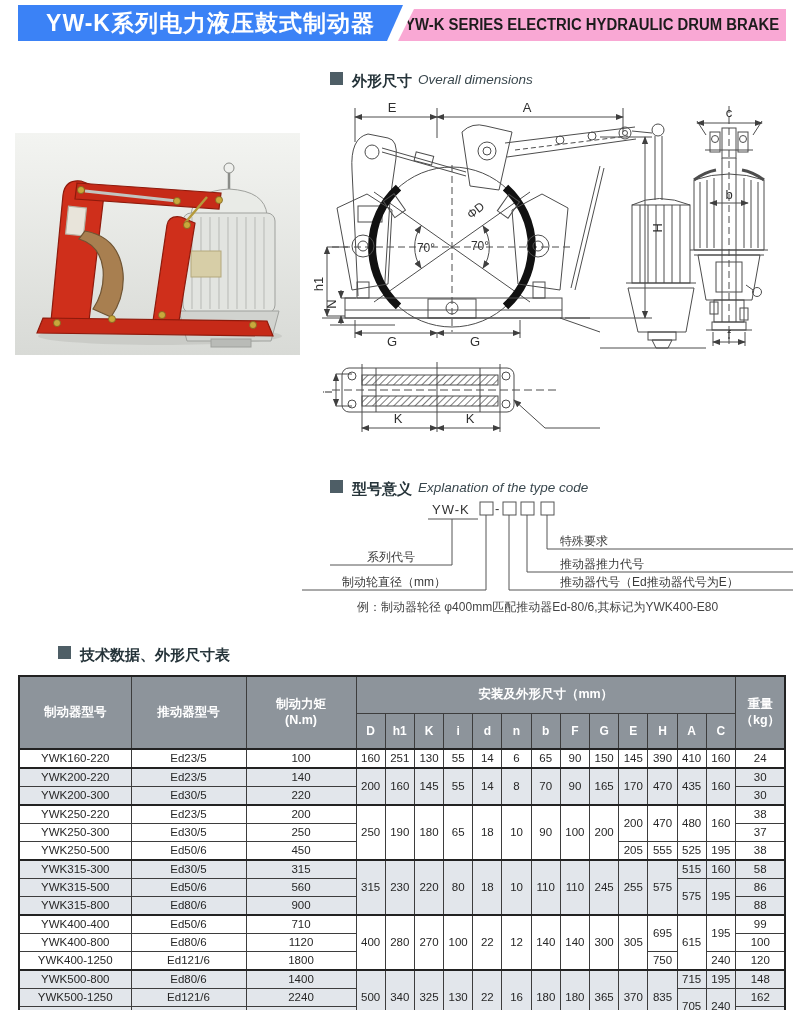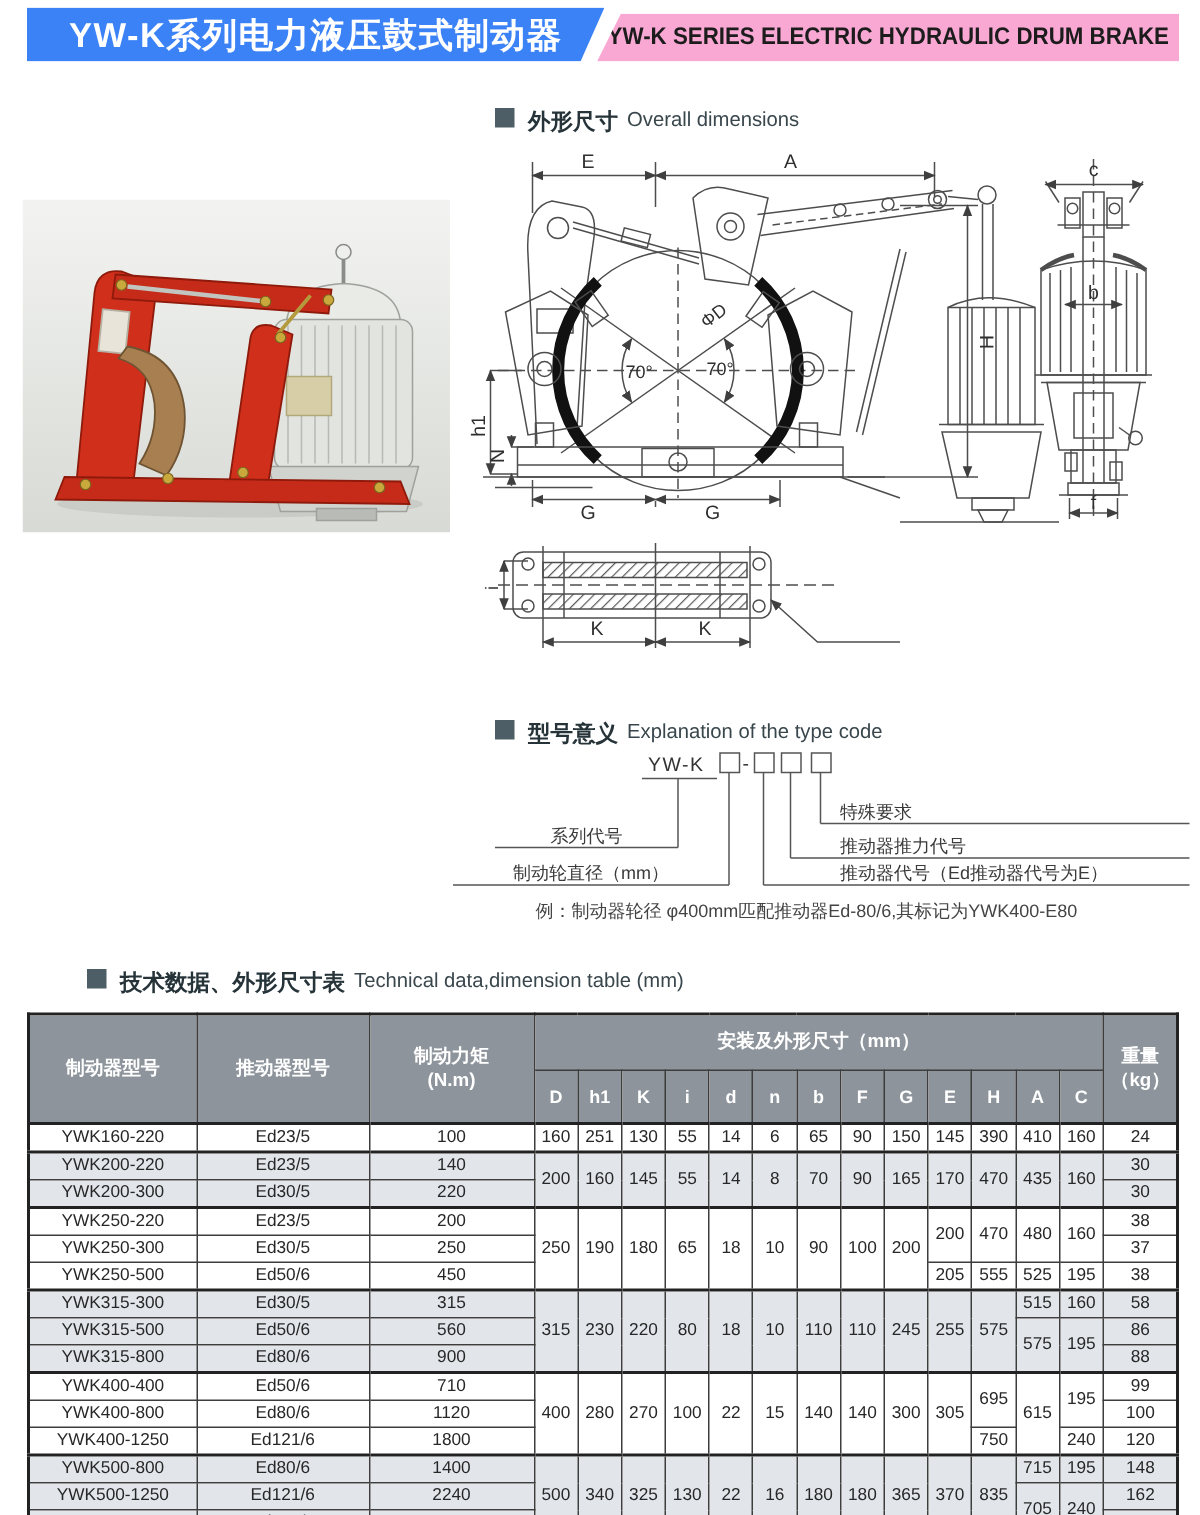--- a/index.html
+++ b/index.html
@@ -14,21 +14,21 @@
   .hdr-right{position:absolute;left:398px;top:9px;width:388px;height:32px;background:#f9a8d4;
     clip-path:polygon(16px 0,100% 0,100% 100%,0 100%);
     display:flex;align-items:center;justify-content:center;color:#1c1c1c;font-weight:bold;
     font-size:16px;white-space:nowrap;transform-origin:center;}
   .hdr-right span{display:inline-block;transform:scaleX(.93);}
 
   
   .sec{position:absolute;display:flex;align-items:flex-start;white-space:nowrap;}
   .sq{width:13px;height:13px;background:#4e5e66;margin-right:9px;flex:0 0 auto;}
   .sec .cn{font-weight:bold;font-size:15px;color:#26343a;margin-right:6px;}
-  .sec .en{font-size:13.5px;color:#39474d;}
+  .sec .en{font-size:13.5px;color:#39474d;font-style:italic;}
 
   
   .photo{position:absolute;left:15px;top:133px;width:285px;height:222px;}
 
   
   .draw{position:absolute;}
   svg text{font-family:"Liberation Sans","DejaVu Sans",sans-serif;}
 
   
   .tblwrap{position:absolute;left:18px;top:675px;}
@@ -58,21 +58,20 @@
 
 <div class="sec" style="left:330px;top:469px;margin-top:11px;">
   <span class="sq"></span>
   <span class="cn">型号意义</span>
   <span class="en">Explanation of the type code</span>
 </div>
 
 <div class="sec" style="left:14px;top:646px;padding-left:44px;">
   <span class="sq"></span>
   <span class="cn">技术数据、外形尺寸表</span>
-  <span class="en">Technical data,dimension table (mm)</span>
 </div>
 
 <svg class="photo" viewBox="0 0 285 222">
   <defs>
     <linearGradient id="pg" x1="0" y1="0" x2="0" y2="1">
       <stop offset="0" stop-color="#f3f4f1"></stop>
         <stop offset="1" stop-color="#d8dad6"></stop>
     </linearGradient>
   </defs>
   <rect x="0" y="0" width="285" height="222" fill="url(#pg)"></rect>
@@ -506,21 +505,21 @@
         </tr>
         <tr class="gs">
           <td>YWK400-400</td>
           <td>Ed50/6</td>
           <td>710</td>
           <td rowspan="3">400</td>
           <td rowspan="3">280</td>
           <td rowspan="3">270</td>
           <td rowspan="3">100</td>
           <td rowspan="3">22</td>
-          <td rowspan="3">15</td>
+          <td rowspan="3">12</td>
           <td rowspan="3">140</td>
           <td rowspan="3">140</td>
           <td rowspan="3">300</td>
           <td rowspan="3">305</td>
           <td rowspan="2">695</td>
           <td rowspan="3">615</td>
           <td rowspan="2">195</td>
           <td>99</td>
         </tr>
         <tr>

